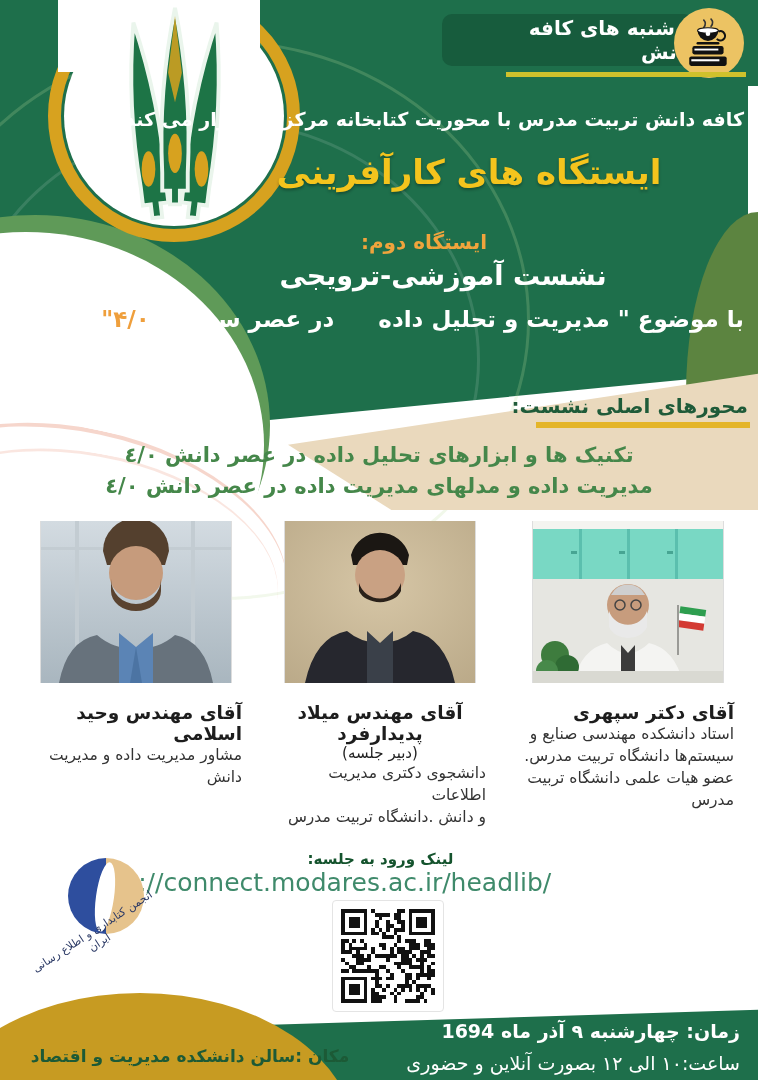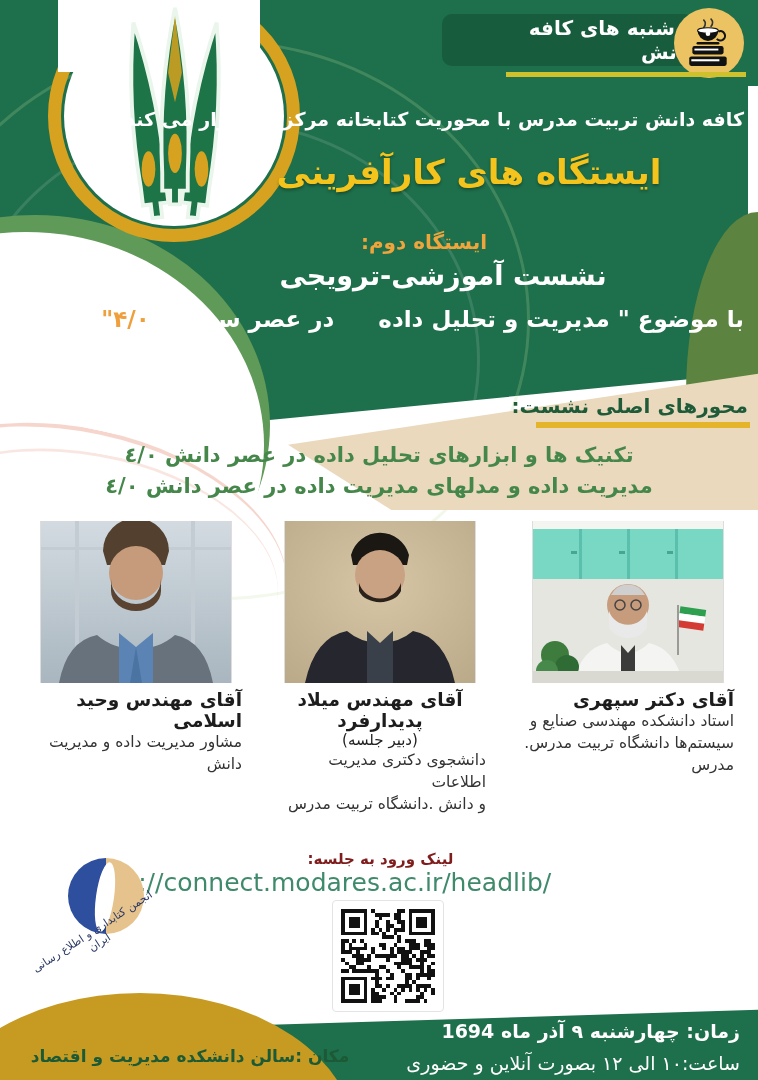--- a/index.html
+++ b/index.html
@@ -63,27 +63,27 @@
   
   .axes-heading{ right:10px; top:394px; color:#1f5b39; font-size:20px; font-weight:bold; }
   .axes-underline{ right:8px; top:422px; width:214px; height:6px; background:#e4b52a; }
   .axes-list{ left:40px; right:40px; top:440px; text-align:center; color:#45874a;
     font-size:21px; font-weight:bold; line-height:31px; }
 
   
   .card{ top:521px; width:212px; }
   .card1{ left:30px; } .card2{ left:274px; } .card3{ left:522px; }
   .photo{ width:192px; height:162px; margin:0 auto; display:block; background:#ddd; }
-  .sp-name{ margin-top:6px; font-size:18.5px; font-weight:bold; color:#1d1d1d; text-align:right; }
+  .sp-name{ margin-top:19px; font-size:18.5px; font-weight:bold; color:#1d1d1d; text-align:right; }
   .card2 .sp-name{ text-align:center; }
   .sp-role{ text-align:center; font-size:15px; color:#222; }
   .sp-desc{ font-size:15.5px; color:#333; line-height:22px; text-align:right; }
 
   
-  .join-label{ left:203px; right:200px; top:850px; text-align:center; color:#7f1d1d;
+  .join-label{ left:203px; right:200px; top:850px; text-align:center; color:#14532d;
     font-size:15px; font-weight:bold; }
   .join-url{ left:60px; right:180px; top:868px; text-align:center; direction:ltr;
     font-size:25px; color:#3f8a6b; text-decoration:none; display:block; }
   .assoc-circle{ left:68px; top:858px; width:76px; height:76px; border-radius:50%;
     background:linear-gradient(90deg,#2e4e9e 0 50%,#e6c38c 50% 100%); overflow:hidden; }
   .assoc-circle .curve{ position:absolute; left:28px; top:4px; width:18px; height:70px;
     background:#fff; border-radius:50%; transform:rotate(8deg); }
   .assoc-caption{ left:16px; top:924px; width:160px; transform:rotate(-33deg);
     font-size:11px; color:#2c3a66; text-align:center; }
   .qr{ left:332px; top:900px; width:112px; height:112px; background:#fff;
@@ -242,20 +242,21 @@
       <rect x="144" y="84" width="2" height="50" fill="#9a9a96"></rect>
       <circle cx="22" cy="134" r="14" fill="#3e7c3e"></circle>
       <circle cx="34" cy="146" r="12" fill="#2f6b34"></circle>
       <circle cx="14" cy="150" r="11" fill="#47894a"></circle>
       <rect x="0" y="150" width="190" height="12" fill="#d9d9d2"></rect>
     </svg>
     <div class="sp-name">آقای دکتر سپهری</div>
     <div class="sp-desc">
       <div>استاد دانشکده مهندسی صنایع و</div>
       <div>سیستم‌ها دانشگاه تربیت مدرس.</div>
+      <div>عضو هیات علمی دانشگاه تربیت</div>
       <div>مدرس</div>
     </div>
   </div>
 
   <div class="abs join-label">لینک ورود به جلسه:</div>
   <a class="abs join-url" href="#">http://connect.modares.ac.ir/headlib/</a>
 
   <div class="abs assoc-circle">
     <div class="curve"></div>
   </div>

